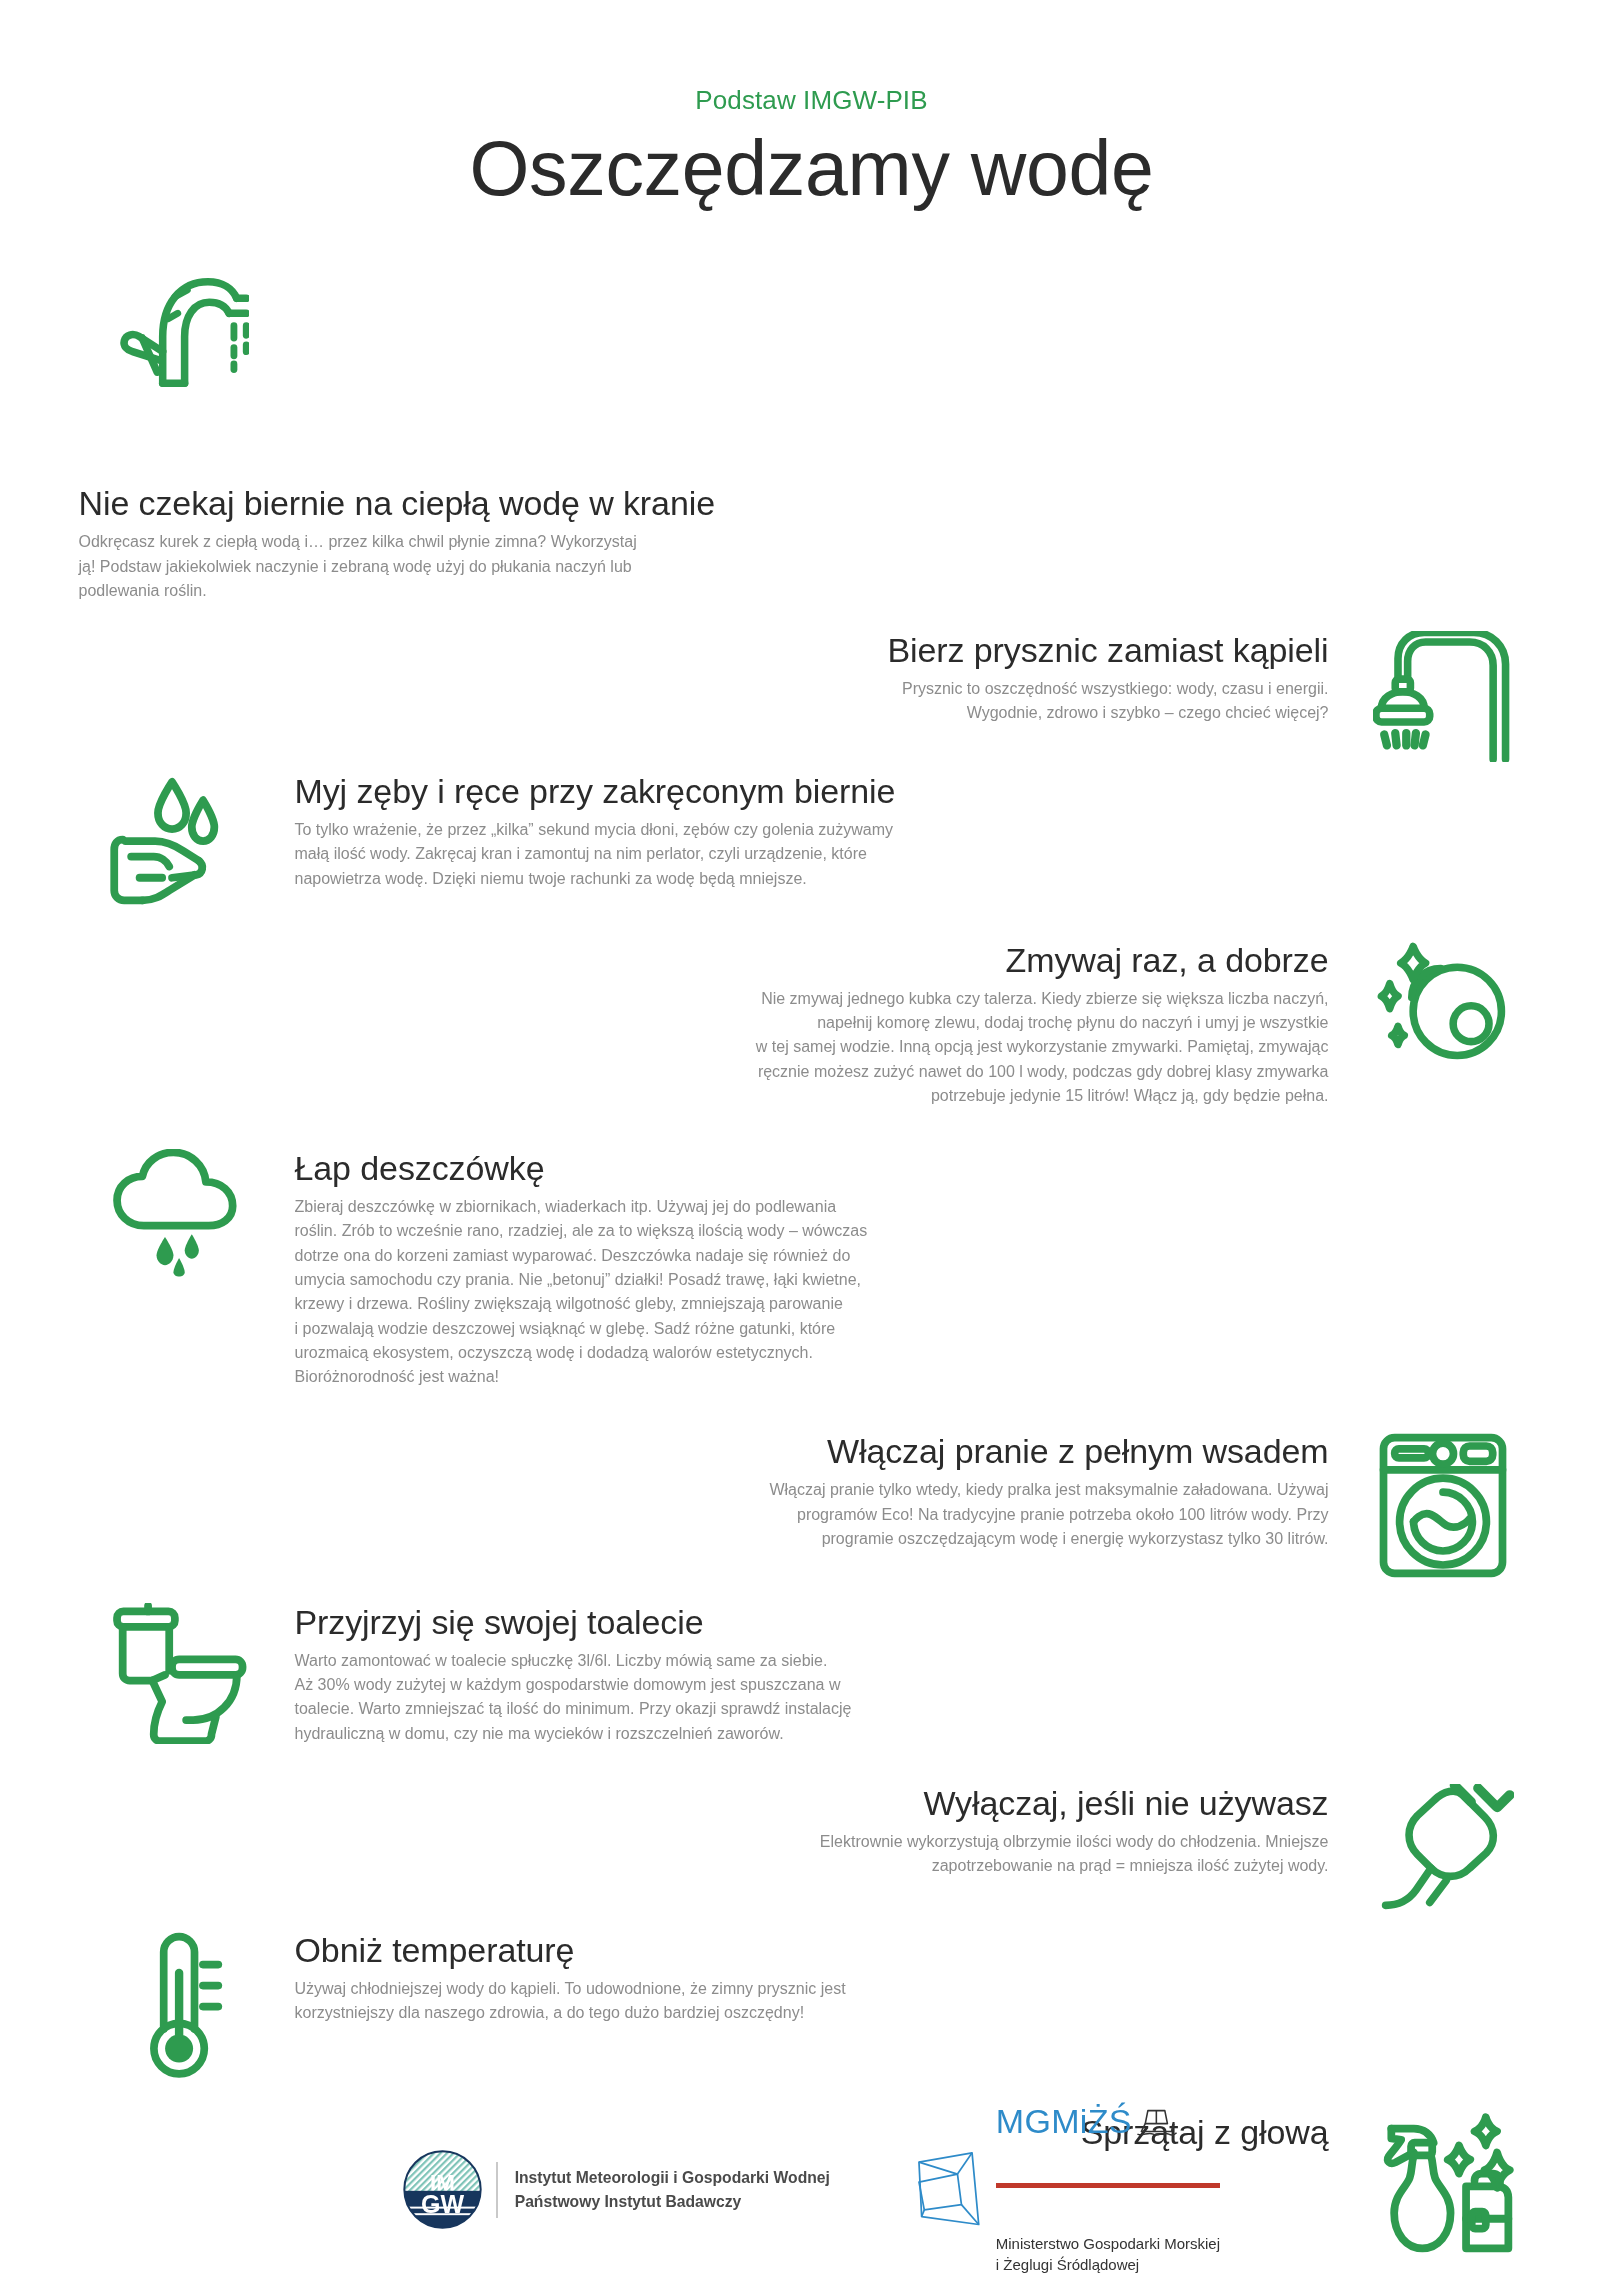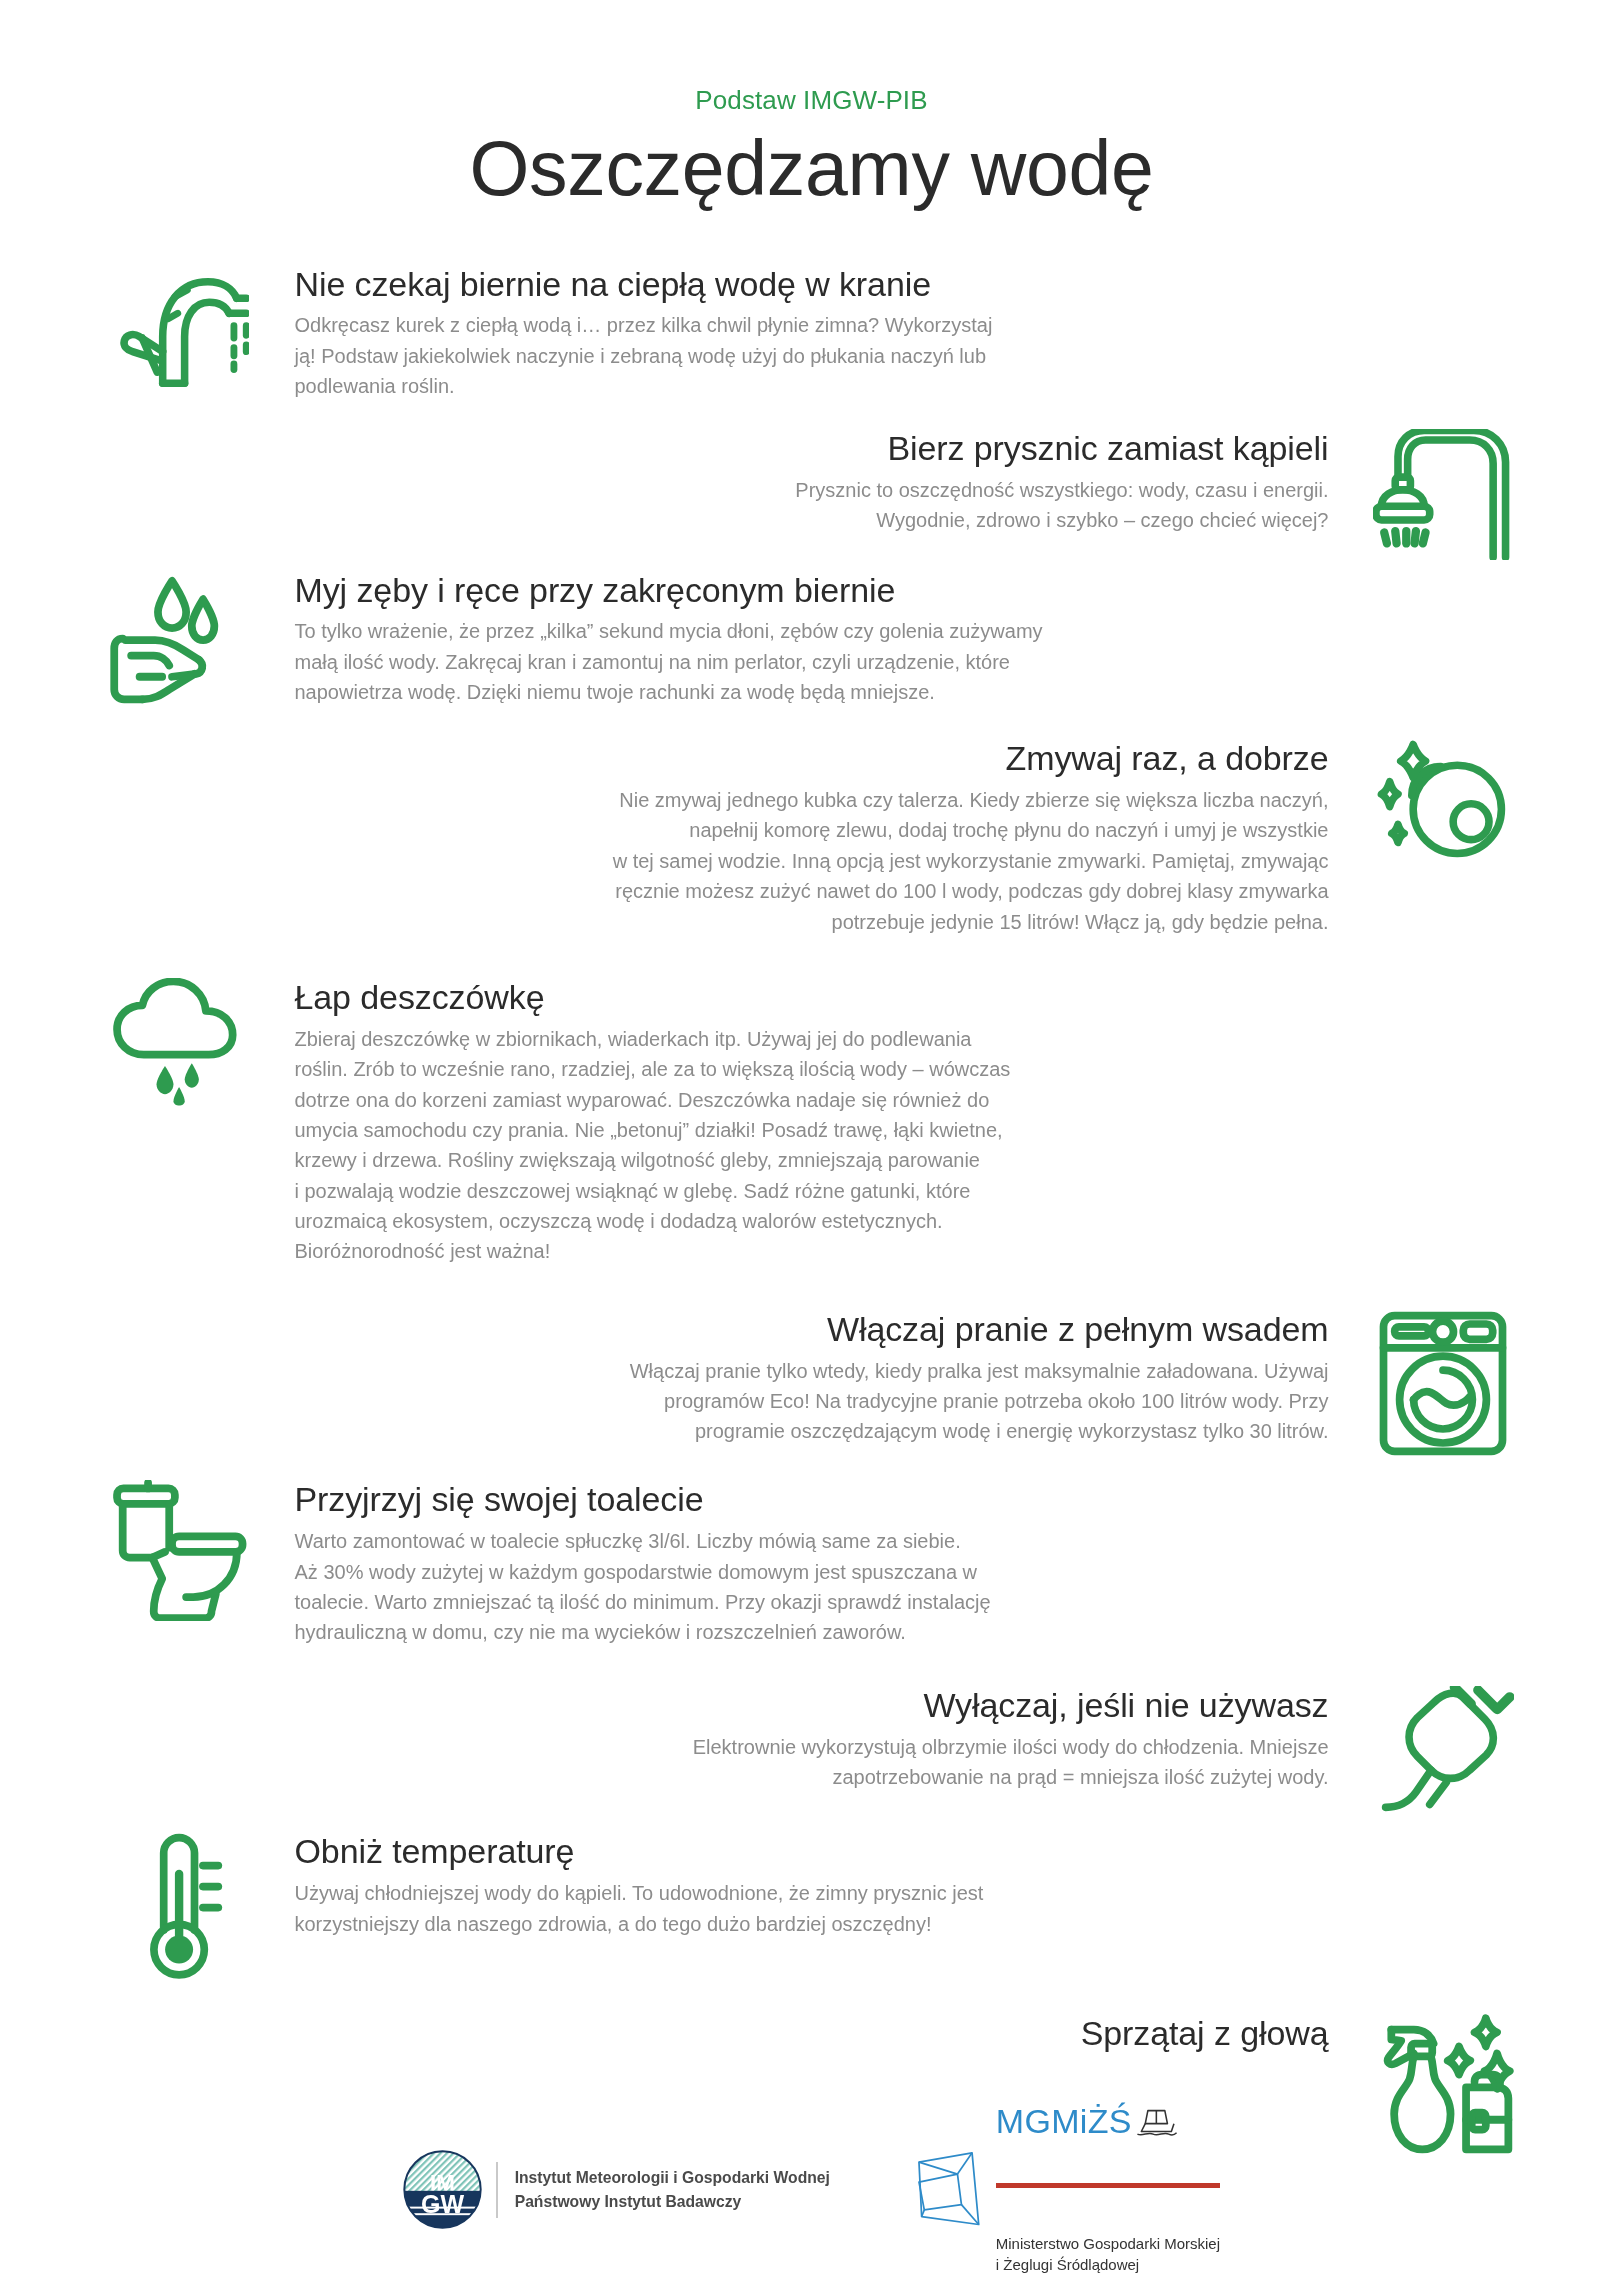--- a/index.html
+++ b/index.html
@@ -73,30 +73,30 @@
 
   .tip-title {
     font-size: 34px;
     font-weight: 300;
     color: #2b2b2b;
     line-height: 1.16;
     margin: 0 0 6.5px 0;
     letter-spacing: -0.1px;
   }
   .tip-text {
-    font-size: 20px;
+    font-size: 16px;
     font-weight: 400;
     color: #8c8c8c;
     line-height: 1.52;
     margin: 0;
     white-space: pre-line;
   }
 
   
-  .tip[data-row="1"] { margin-top: 4px;    }
+  .tip[data-row="1"] { margin-top: 4px; flex-direction: column;    }
   .tip[data-row="2"] { margin-top: 23.6px; }
   .tip[data-row="3"] { margin-top: 6.5px; }
   .tip[data-row="4"] { margin-top: 23.6px; }
   .tip[data-row="5"] { margin-top: 37px; }
   .tip[data-row="6"] { margin-top: 39px; }
   .tip[data-row="7"] { margin-top: 19.6px; }
   .tip[data-row="8"] { margin-top: 34px; }
   .tip[data-row="9"] { margin-top: 11.8px; }
   .tip[data-row="10"]{ margin-top: 31px; }
 

